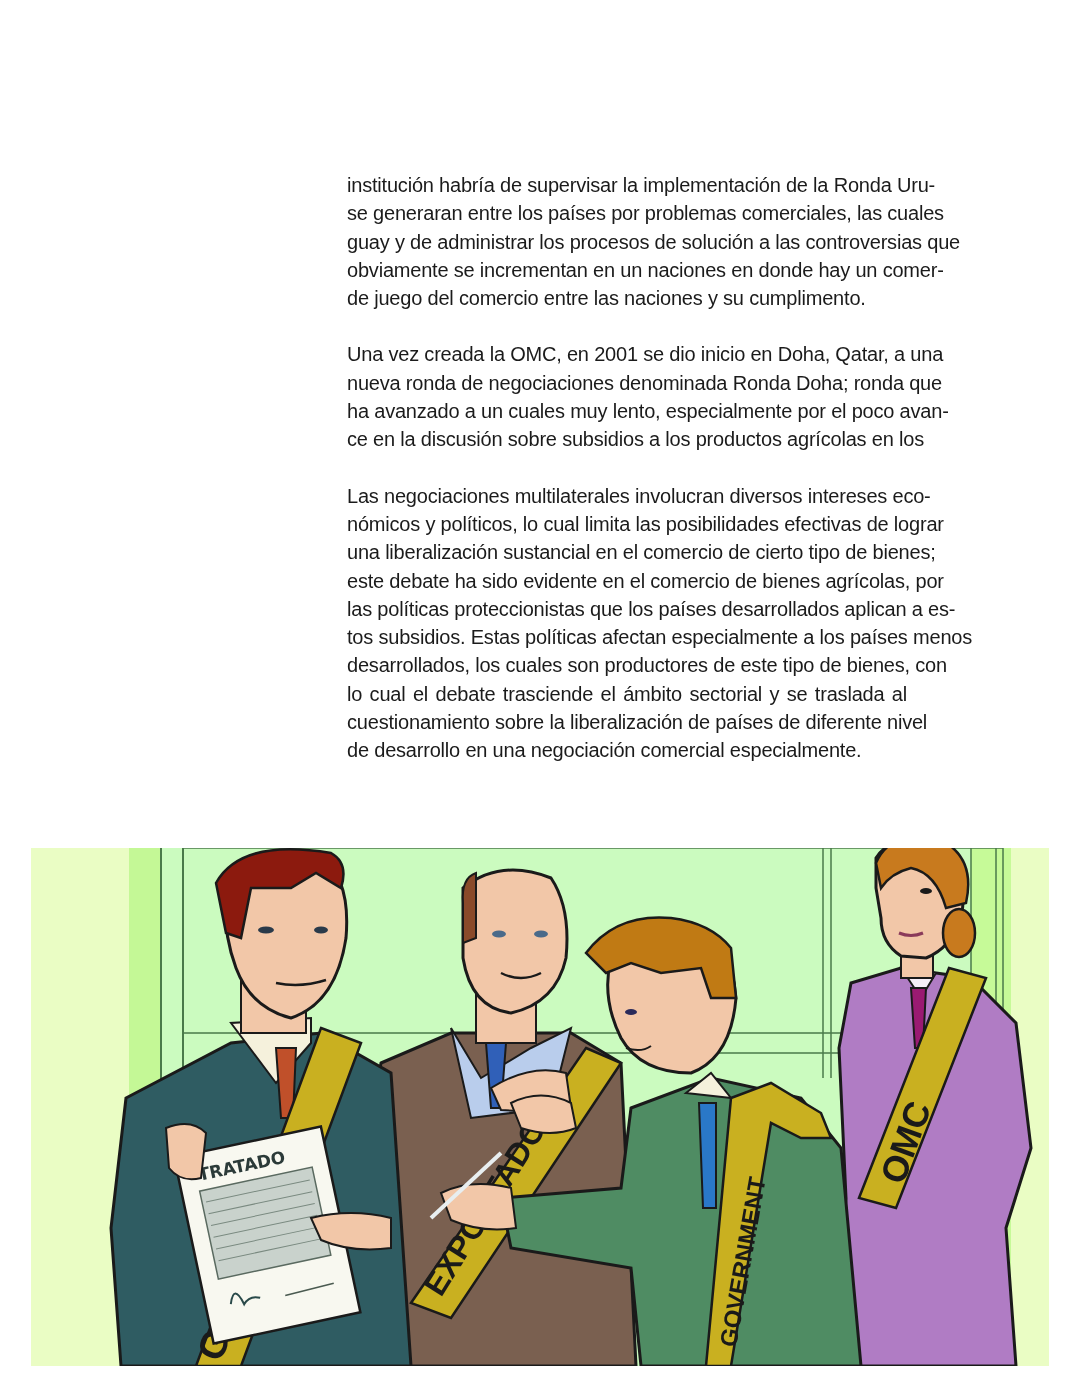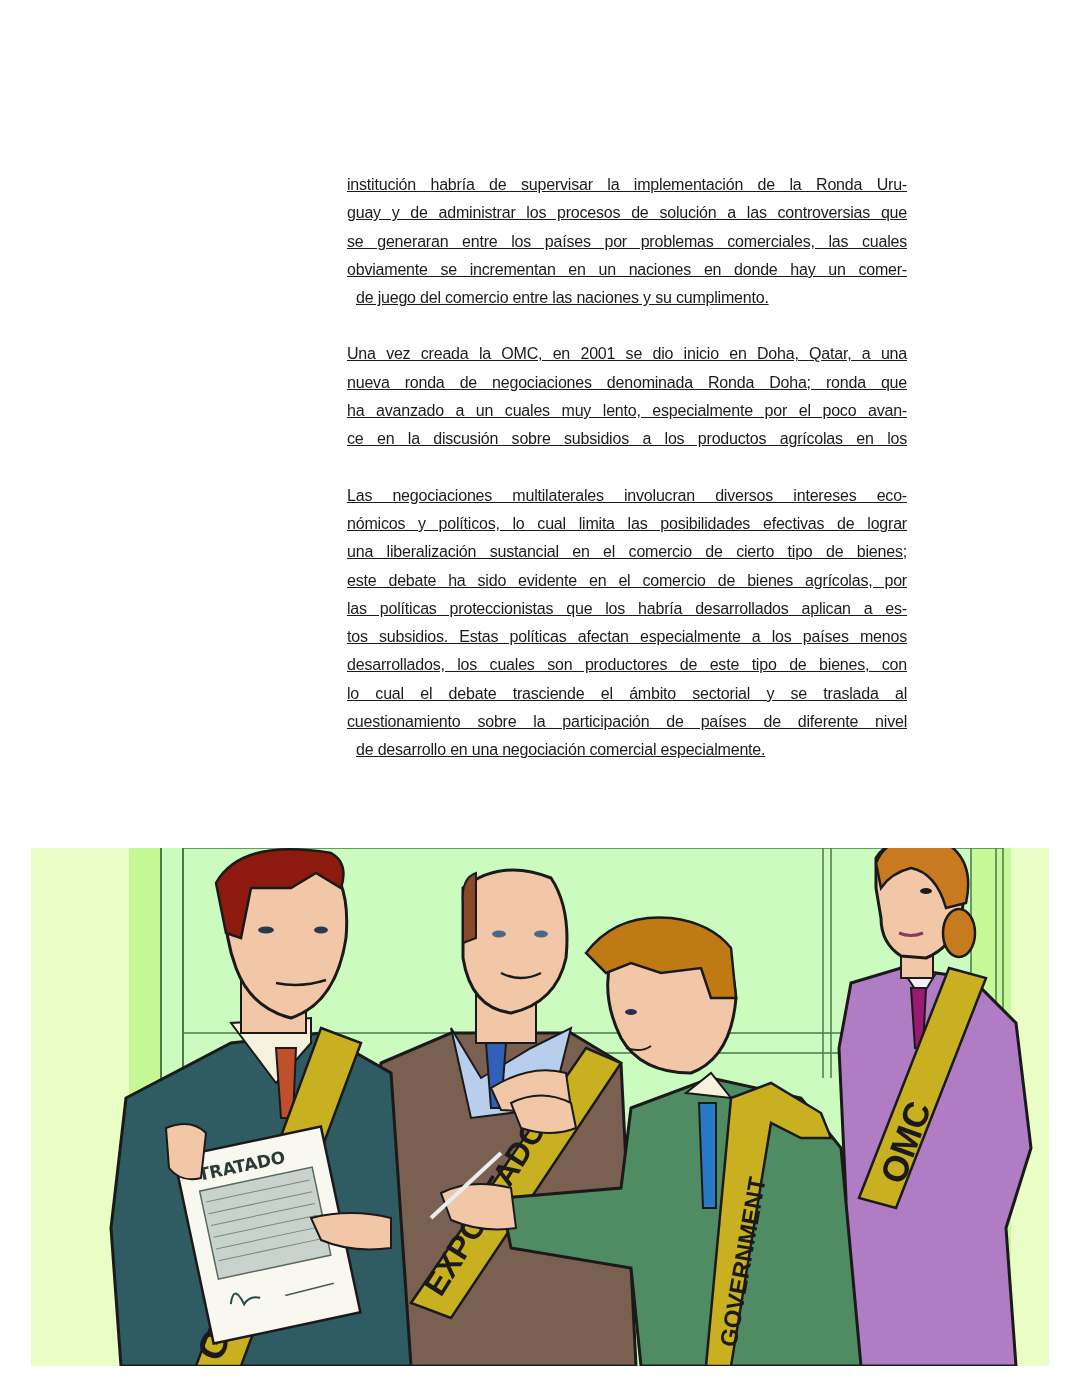--- a/index.html
+++ b/index.html
@@ -16,35 +16,33 @@
       color: #1b1b1b;
     }
     .text-column {
       position: absolute;
       left: 347px;
       top: 171px;
       width: 560px;
     }
     .para {
       margin: 0 0 28px 0;
-      font-size: 16px;
+      font-size: 20px;
       line-height: 28.3px;
       text-align: justify;
       letter-spacing: -0.2px;
-      text-decoration: underline;
     }
     .para .line {
       display: block;
       text-align: justify;
       text-align-last: justify;
       white-space: nowrap;
     }
     .para .line.last {
       text-align-last: left;
-      margin-left: 9px;
     }
     .illustration {
       position: absolute;
       left: 31px;
       top: 848px;
       width: 1018px;
       height: 518px;
       overflow: hidden;
     }
     .illustration svg {
@@ -62,41 +60,41 @@
       font-weight: bold;
       fill: #2b3a38;
     }
   </style>
 </head>
 <body>
 
 <div class="text-column">
   <p class="para">
     <span class="line">institución habría de supervisar la implementación de la Ronda Uru-</span>
+    <span class="line">se generaran entre los países por problemas comerciales, las cuales</span>
     <span class="line">guay y de administrar los procesos de solución a las controversias que</span>
-    <span class="line">se generaran entre los países por problemas comerciales, las cuales</span>
     <span class="line">obviamente se incrementan en un naciones en donde hay un comer-</span>
     <span class="line last">de juego del comercio entre las naciones y su cumplimento.</span>
   </p>
   <p class="para">
     <span class="line">Una vez creada la OMC, en 2001 se dio inicio en Doha, Qatar, a una</span>
     <span class="line">nueva ronda de negociaciones denominada Ronda Doha; ronda que</span>
     <span class="line">ha avanzado a un cuales muy lento, especialmente por el poco avan-</span>
     <span class="line">ce en la discusión sobre subsidios a los productos agrícolas en los</span>
   </p>
   <p class="para">
     <span class="line">Las negociaciones multilaterales involucran diversos intereses eco-</span>
     <span class="line">nómicos y políticos, lo cual limita las posibilidades efectivas de lograr</span>
     <span class="line">una liberalización sustancial en el comercio de cierto tipo de bienes;</span>
     <span class="line">este debate ha sido evidente en el comercio de bienes agrícolas, por</span>
-    <span class="line">las políticas proteccionistas que los habría desarrollados aplican a es-</span>
+    <span class="line">las políticas proteccionistas que los países desarrollados aplican a es-</span>
     <span class="line">tos subsidios. Estas políticas afectan especialmente a los países menos</span>
     <span class="line">desarrollados, los cuales son productores de este tipo de bienes, con</span>
     <span class="line">lo cual el debate trasciende el ámbito sectorial y se traslada al</span>
-    <span class="line">cuestionamiento sobre la participación de países de diferente nivel</span>
+    <span class="line">cuestionamiento sobre la liberalización de países de diferente nivel</span>
     <span class="line last">de desarrollo en una negociación comercial especialmente.</span>
   </p>
 </div>
 
 <div class="illustration">
   <svg viewBox="0 0 1018 518" xmlns="http://www.w3.org/2000/svg">
 
     <rect x="0" y="0" width="1018" height="518" fill="#eafdc4"></rect>
     <rect x="98" y="0" width="32" height="518" fill="#c4f896"></rect>
     <rect x="130" y="0" width="835" height="518" fill="#cbfbbf"></rect>

